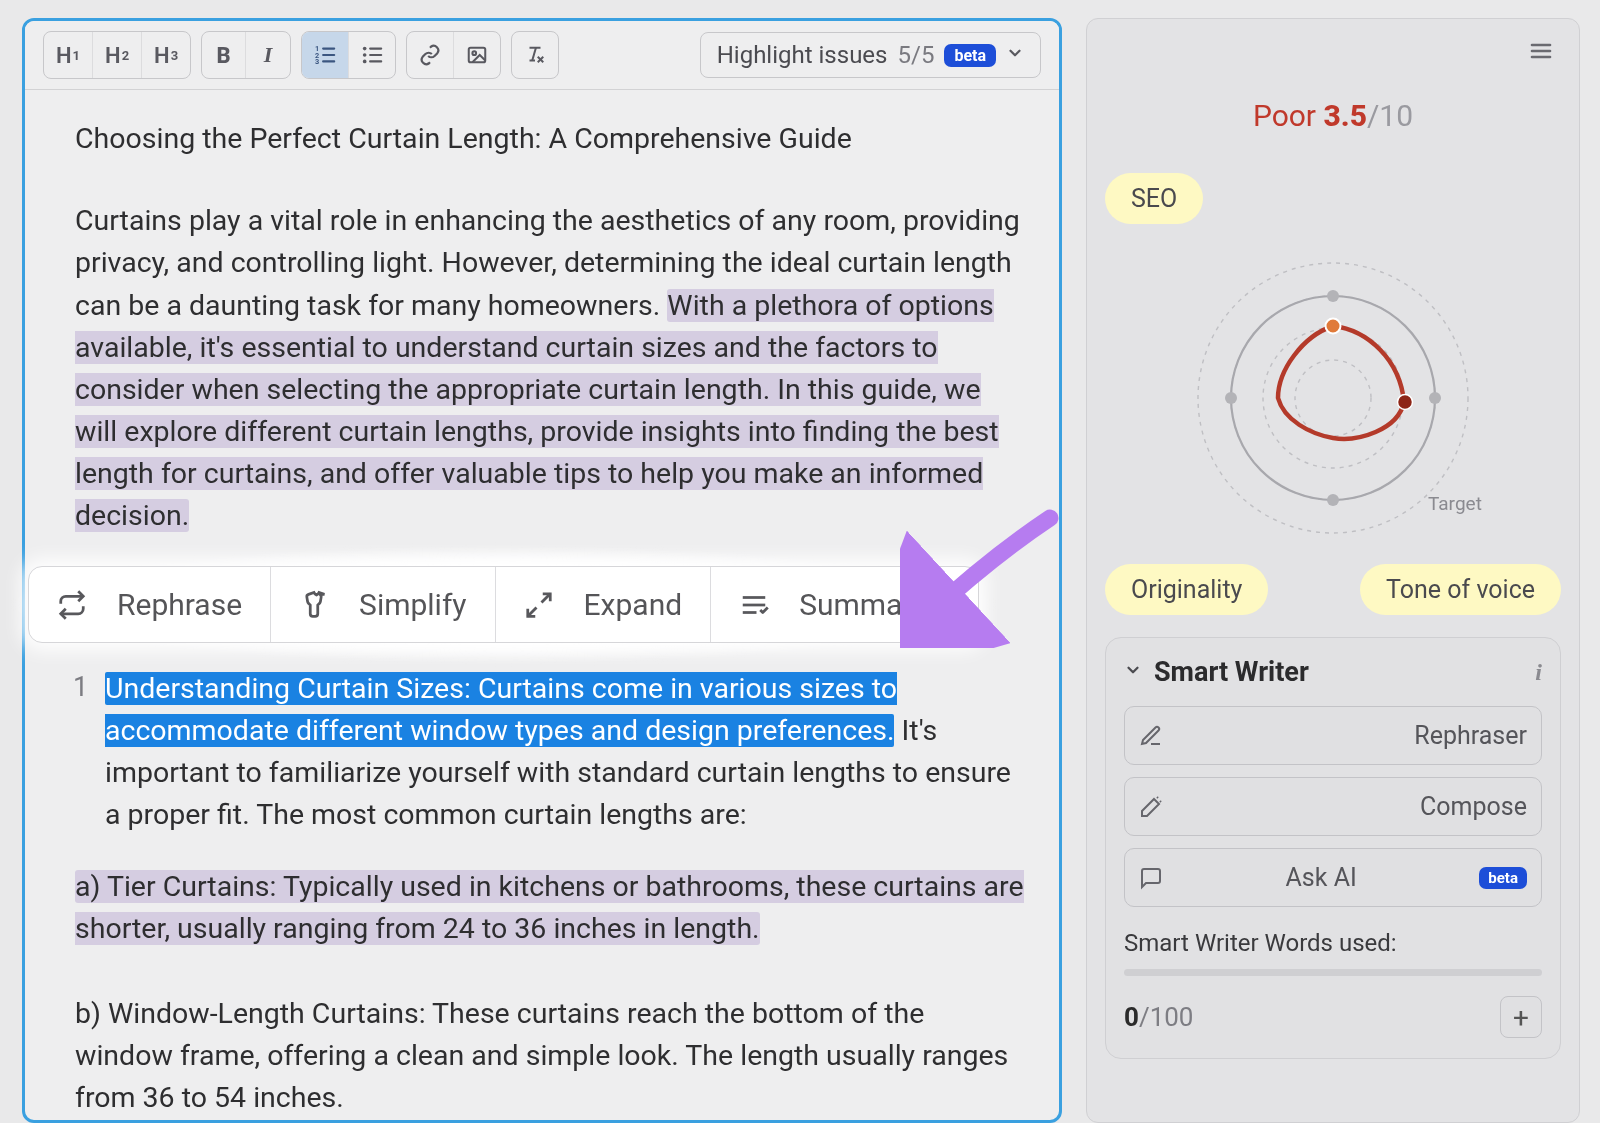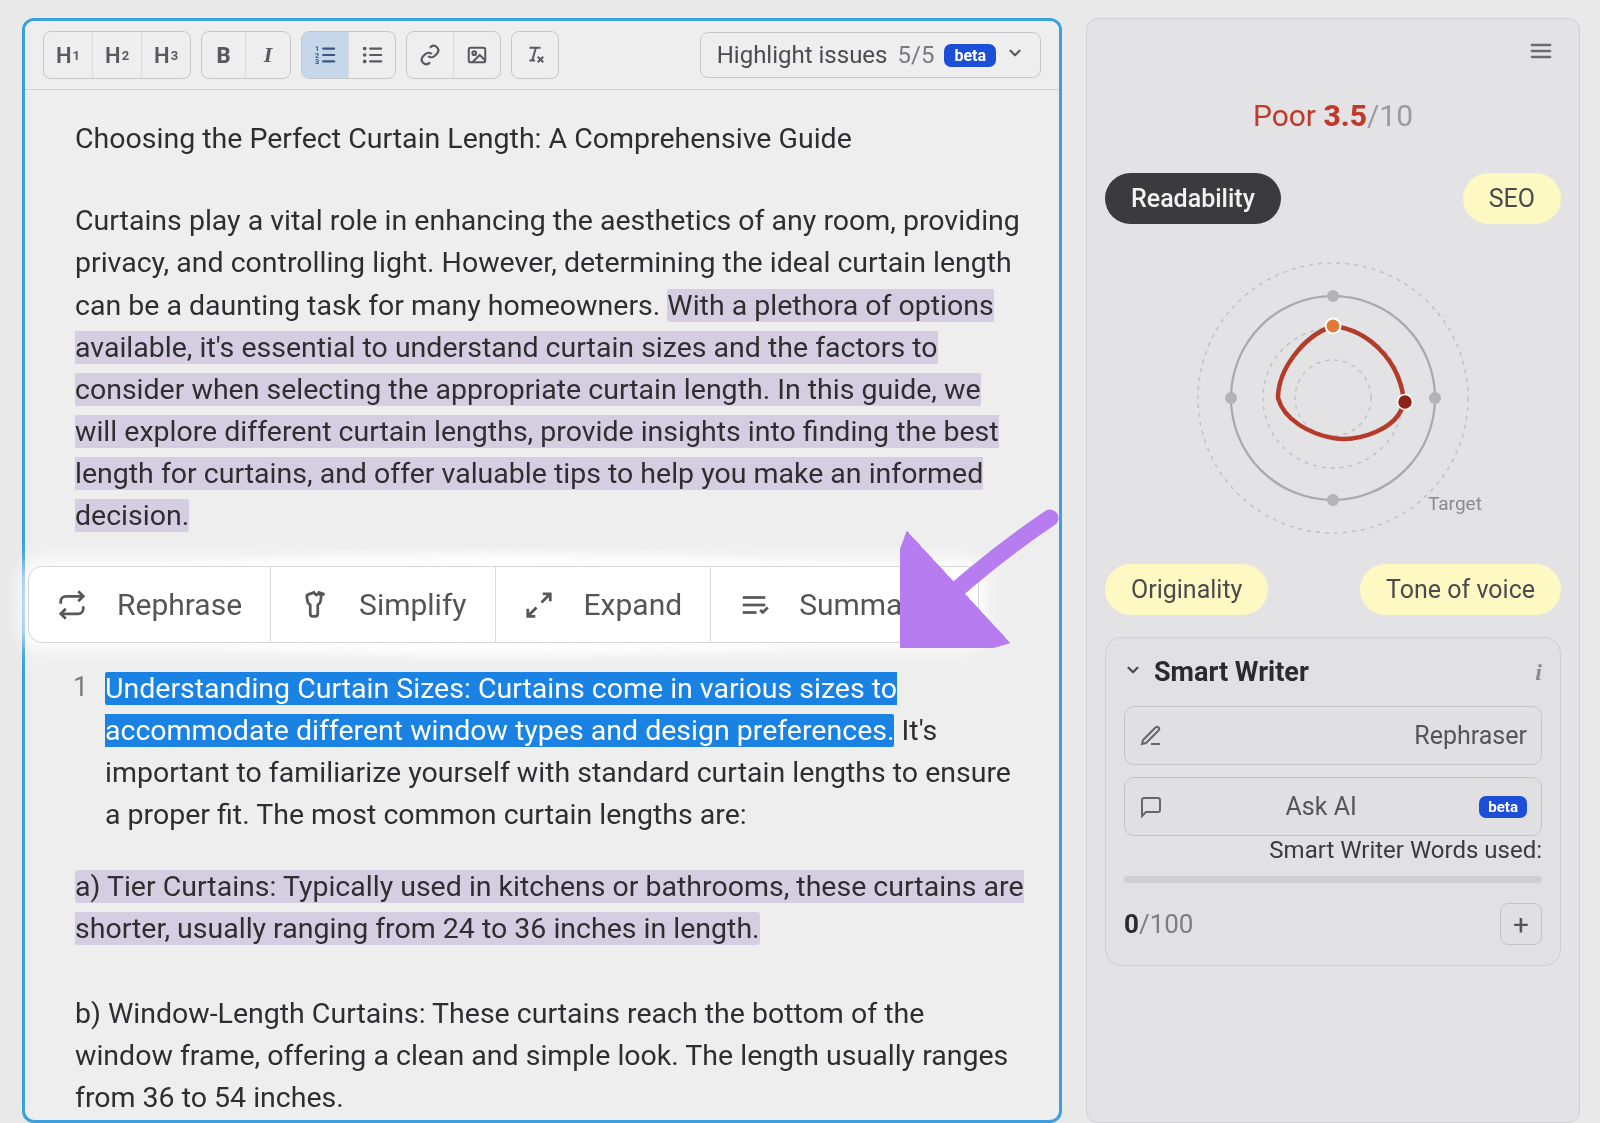--- a/index.html
+++ b/index.html
@@ -271,23 +271,23 @@
     color: #55555a;
     background: #e0e0e2;
     border: 1px solid #c3c3c7;
     border-radius: 10px;
     margin-bottom: 12px;
     cursor: pointer;
   }
   .sidebtn svg { width: 24px; height: 24px; stroke: #66666c; fill: none; stroke-width: 2; }
 
   .usage {
+    margin-top: 22px;
     font-size: 24px;
     color: #3a3a3d;
-    text-align: right;
   }
   .usage-bar {
     height: 7px;
     background: #cfcfd2;
     border-radius: 4px;
     margin-top: 12px;
     margin-bottom: 20px;
   }
   .usage-row {
     display: flex;
@@ -426,21 +426,20 @@
         </svg>
     </div>
 
     <div class="score">
       <span class="label">Poor</span>
       <span> </span>
       <span class="val">3.5</span><span class="max">/10</span>
     </div>
 
     <div class="chips">
-      <div class="chip active">Readability</div>
       <div class="chip">SEO</div>
     </div>
 
     <div class="radar">
       <svg width="430" height="330" viewBox="0 0 430 330">
 
         <g fill="none" stroke="#bfbfc3" stroke-width="1.4" stroke-dasharray="4 5">
           <circle cx="215" cy="168" r="135"></circle>
           <circle cx="215" cy="168" r="102"></circle>
           <circle cx="215" cy="168" r="70"></circle>
@@ -481,20 +480,28 @@
         <span>Smart Writer</span>
         <span class="info">i</span>
       </div>
 
       <div class="sidebtn">
         <svg viewBox="0 0 24 24">
             <path d="M12 20h9"></path>
             <path d="M16.5 3.5a2.1 2.1 0 0 1 3 3L7 19l-4 1 1-4 12.5-12.5z"></path>
           </svg>
         <span>Rephraser</span>
+      </div>
+      <div class="sidebtn">
+        <svg viewBox="0 0 24 24">
+            <path d="M15 4l5 5L8 21l-5 0 0-5L15 4z"></path>
+            <path d="M18 2l1 1"></path>
+            <path d="M21 6l1 1"></path>
+          </svg>
+        <span>Compose</span>
       </div>
       <div class="sidebtn" style="margin-bottom:0;">
         <svg viewBox="0 0 24 24">
             <path d="M21 15a2 2 0 0 1-2 2H7l-4 4V5a2 2 0 0 1 2-2h14a2 2 0 0 1 2 2z"></path>
           </svg>
         <span>Ask AI</span>
         <span class="badge-beta" style="font-size:15px;padding:2px 9px;">beta</span>
       </div>
 
       <div class="usage">Smart Writer Words used:</div>

